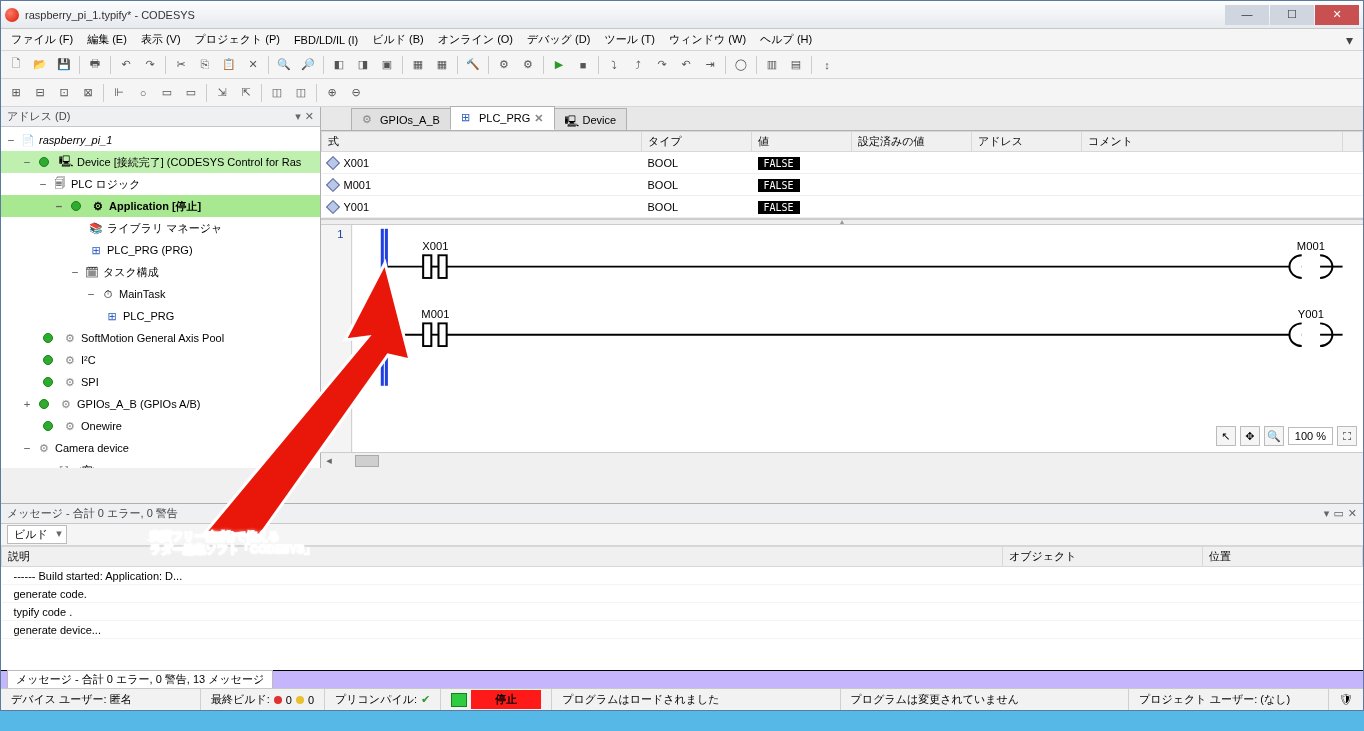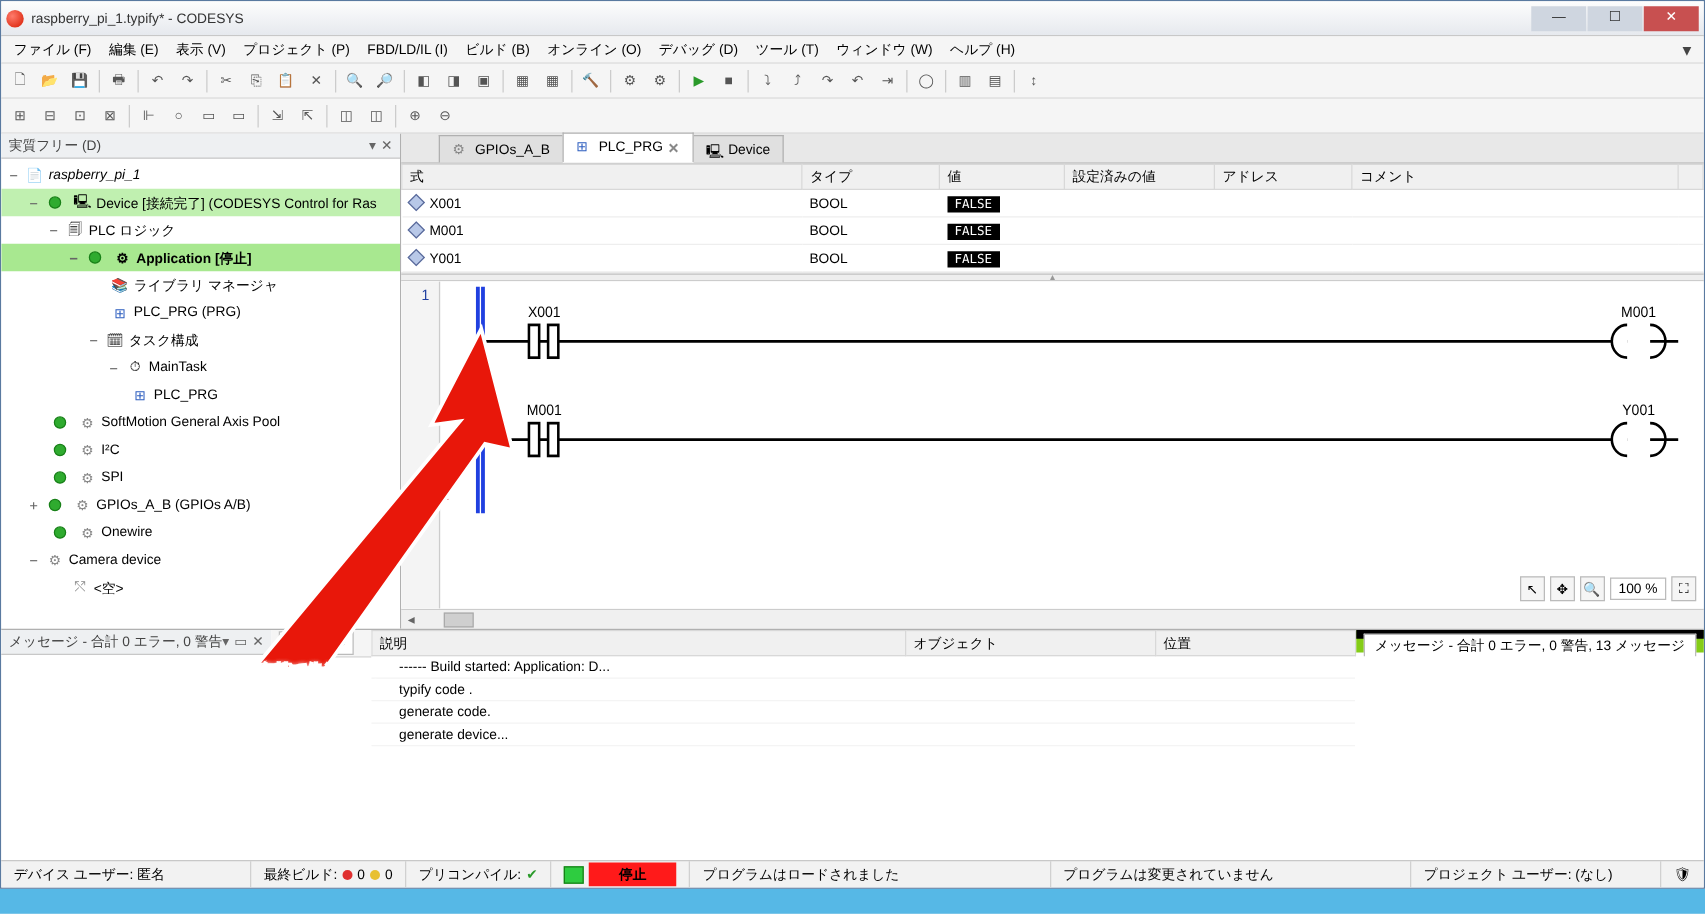--- a/index.html
+++ b/index.html
@@ -59,29 +59,29 @@
 .splitter { height: 6px; background: #eee; border-top: 1px solid #ccc; border-bottom: 1px solid #ccc; text-align: center; color: #999; font-size: 8px; line-height: 4px; }
 .ladder-svg { width: 100%; height: 100%; }
 .zoom-bar { position: absolute; right: 6px; bottom: 6px; display: flex; gap: 4px; align-items: center; }
 .zoom-bar .zbtn { width: 20px; height: 20px; background: #f5f5f5; border: 1px solid #bbb; display: flex; align-items: center; justify-content: center; }
 .zoom-bar .zval { background: #fff; border: 1px solid #bbb; padding: 2px 6px; }
 .hscroll { height: 16px; background: #f0f0f0; border-top: 1px solid #ccc; display: flex; align-items: center; }
 .hscroll .thumb { width: 24px; height: 12px; background: #cfcfcf; border: 1px solid #aaa; margin-left: 18px; }
 .hscroll .arr { width: 16px; text-align: center; color: #666; }
 
 
-.messages { height: 185px; border-top: 1px solid #b0b0b0; background: #fff; display: flex; flex-direction: row; }
+.messages { height: 185px; border-top: 1px solid #b0b0b0; background: #fff; display: flex; flex-direction: column; margin-top: 35px; }
 .msg-filter { height: 22px; background: #f5f5f5; border-bottom: 1px solid #d6d6d6; display: flex; align-items: center; padding: 0 6px; gap: 8px; }
 .msg-filter .sel { background: #fff; border: 1px solid #bbb; padding: 1px 18px 1px 6px; position: relative; }
 .msg-filter .sel::after { content: "▾"; position: absolute; right: 4px; color: #666; }
 .msg-body { flex: 1; overflow: hidden; position: relative; }
 .msg-body table { width: 100%; border-collapse: collapse; }
 .msg-body th { text-align: left; background: #f0f0f0; border: 1px solid #d8d8d8; padding: 2px 6px; height: 18px; font-weight: normal; }
-.msg-body td { padding: 1px 22px; height: 18px; border-bottom: 1px solid #f4f4f4; }
-.msg-foot { height: 18px; background: #84cc16; border-top: 7px solid #000000; display: flex; align-items: center; padding: 0 6px; }
+.msg-body td { padding: 1px 12px; height: 18px; border-bottom: 1px solid #f4f4f4; }
+.msg-foot { height: 18px; background: #c4b5fd; border-top: 1px solid #000000; display: flex; align-items: center; padding: 0 6px; }
 .msg-tab { background: #fff; border: 1px solid #bbb; border-bottom: none; padding: 1px 8px; margin-top: -1px; }
 
 
 .status { height: 22px; background: #f2f2f2; border-top: 1px solid #c8c8c8; display: flex; align-items: center; font-size: 10px; }
 .status .cell { padding: 0 10px; border-right: 1px solid #d0d0d0; height: 100%; display: flex; align-items: center; gap: 4px; }
 .status .run-ind { width: 16px; height: 14px; background: #2ecc40; border: 1px solid #188018; }
 .status .stop-lbl { background: #ff1a1a; color: #000; padding: 2px 24px; font-weight: bold; }
 .red-dot { width: 8px; height: 8px; border-radius: 50%; background: #e03030; display: inline-block; }
 .yel-dot { width: 8px; height: 8px; border-radius: 50%; background: #e8c030; display: inline-block; }
 
@@ -182,21 +182,21 @@
     <div class="tbtn">◫</div>
     <div class="sep"></div>
     <div class="tbtn">⊕</div>
     <div class="tbtn">⊖</div>
   </div>
 
   <div class="body">
 
     <div class="devices">
       <div class="panel-head">
-        <span>実質フリー (D)</span>
+        <span>アドレス (D)</span>
         <span class="pbtn">
             <span>▾</span>
             <span>✕</span>
           </span>
       </div>
       <div class="tree">
         <div class="tree-row">
             <span class="tw">−</span>
             <span class="ico">📄</span>
             <span style="font-style:italic">raspberry_pi_1</span>
@@ -438,26 +438,26 @@
               <th>説明</th>
               <th style="width:200px">オブジェクト</th>
               <th style="width:160px">位置</th>
             </tr>
         <tr>
               <td>------ Build started: Application: D...</td>
               <td></td>
               <td></td>
             </tr>
         <tr>
-              <td>typify code .</td>
+              <td>generate code.</td>
               <td></td>
               <td></td>
             </tr>
         <tr>
-              <td>generate code.</td>
+              <td>typify code .</td>
               <td></td>
               <td></td>
             </tr>
         <tr>
               <td>generate device...</td>
               <td></td>
               <td></td>
             </tr>
       </tbody>
         </table>

